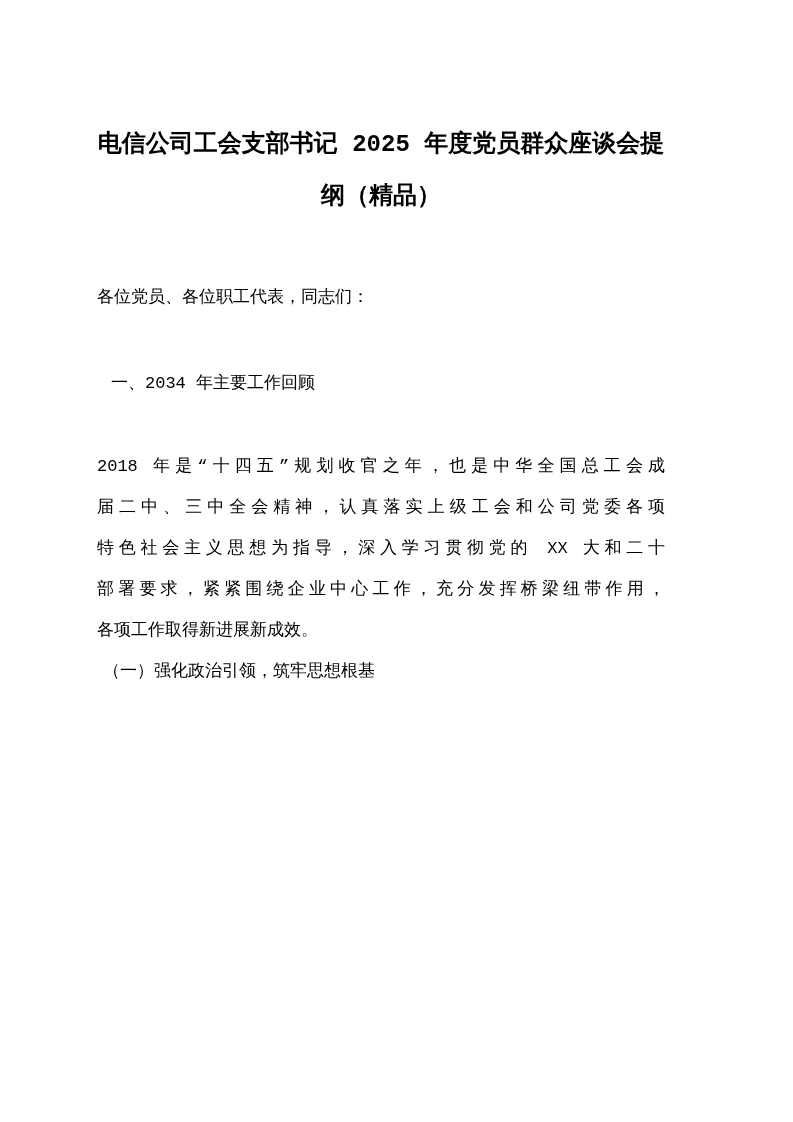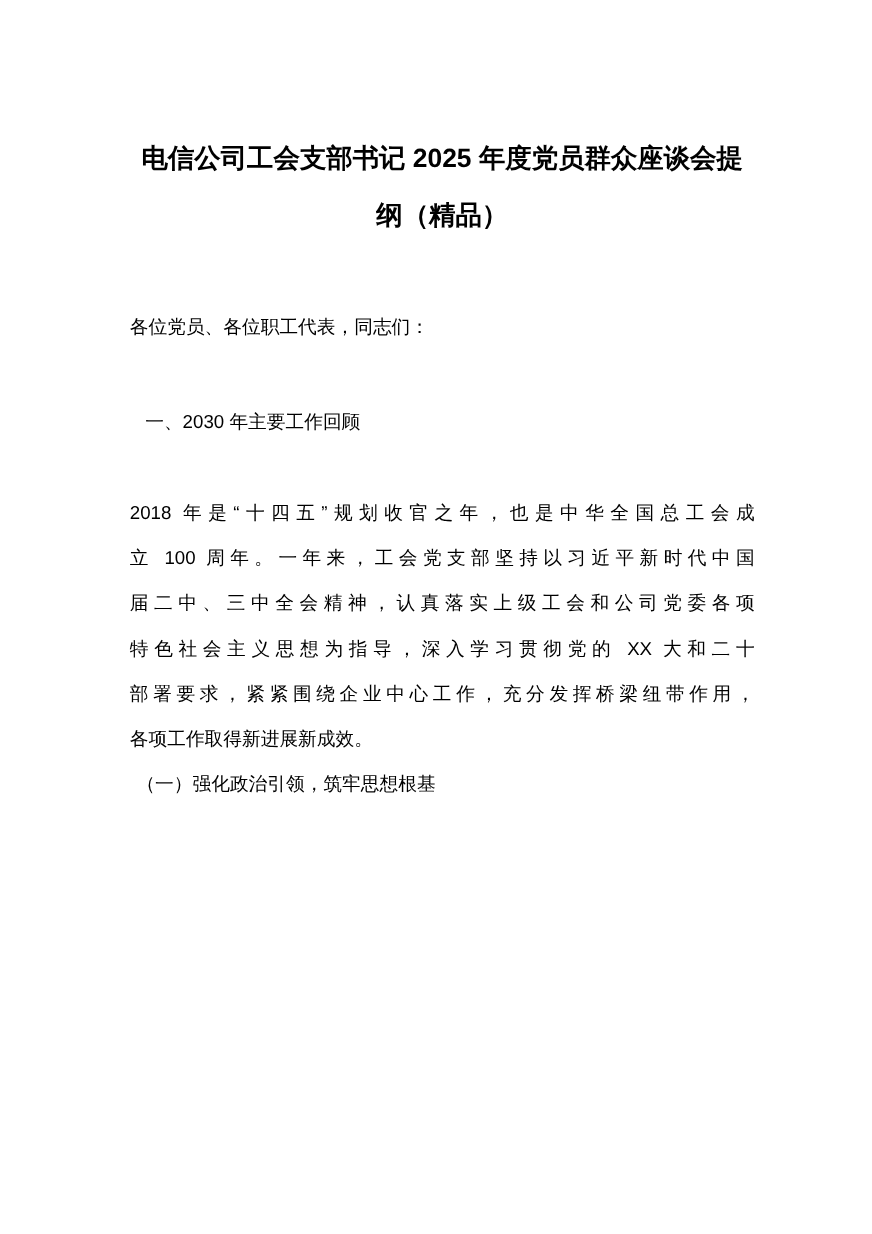--- a/index.html
+++ b/index.html
@@ -11,23 +11,24 @@
     position: relative;
     width: 793px;
     height: 1122px;
     background: #ffffff;
     color: #000000;
     font-family: "Liberation Sans", "DejaVu Sans", sans-serif;
     overflow: hidden;
   }
   .content {
     position: absolute;
-    left: 118px;
+    left: 97px;
     top: 0;
     width: 568px;
+    font-family: Liberation Mono, monospace;
   }
   .block { margin: 0; }
   .type-title {
     font-size: 24px;
     line-height: 52px;
     font-weight: 700;
     text-align: center;
   }
   .type-paragraph, .type-heading, .type-subheading {
     font-size: 17px;
@@ -54,25 +55,24 @@
 <div class="page">
   <div class="content">
       <div class="block type-title block-title">
         <div class="line">电信公司工会支部书记 2025 年度党员群众座谈会提</div>
         <div class="line">纲（精品）</div>
       </div>
       <div class="block type-paragraph block-salutation">
         <div class="line">各位党员、各位职工代表，同志们：</div>
       </div>
       <div class="block type-heading block-section-1-heading">
-        <div class="line">一、2030 年主要工作回顾</div>
+        <div class="line">一、2034 年主要工作回顾</div>
       </div>
       <div class="block type-paragraph block-section-1-body">
         <div class="line just">2018 年是“十四五”规划收官之年，也是中华全国总工会成</div>
-        <div class="line just">立 100 周年。一年来，工会党支部坚持以习近平新时代中国</div>
         <div class="line just">届二中、三中全会精神，认真落实上级工会和公司党委各项</div>
         <div class="line just">特色社会主义思想为指导，深入学习贯彻党的 XX 大和二十</div>
         <div class="line just">部署要求，紧紧围绕企业中心工作，充分发挥桥梁纽带作用，</div>
         <div class="line">各项工作取得新进展新成效。</div>
       </div>
       <div class="block type-subheading block-section-1-1-heading">
         <div class="line">（一）强化政治引领，筑牢思想根基</div>
       </div>
     </div>
 </div>

